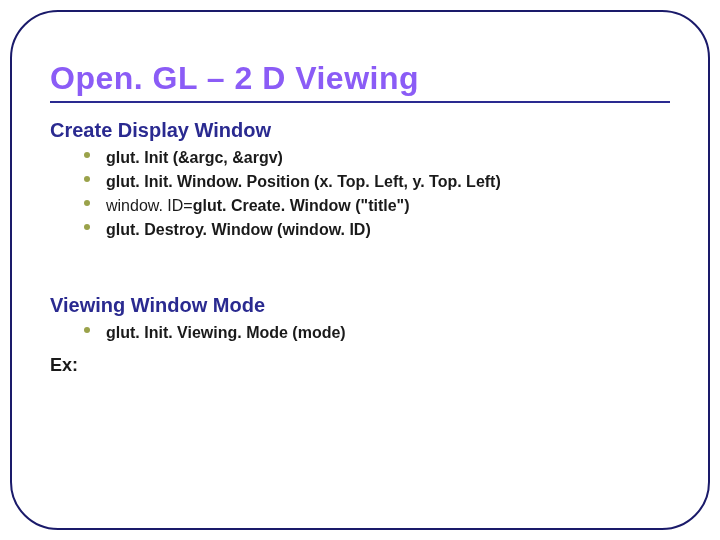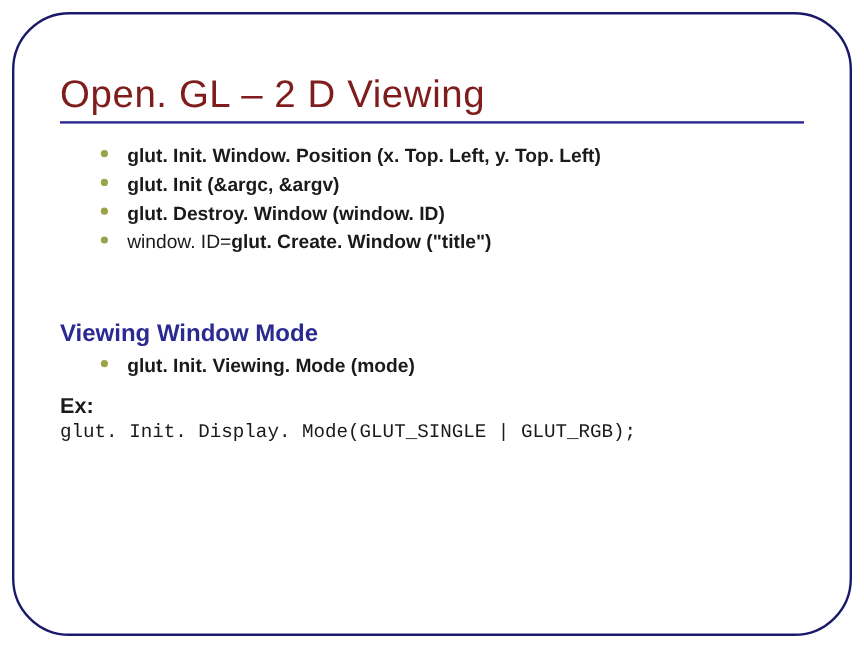--- a/index.html
+++ b/index.html
@@ -27,23 +27,23 @@
   }
   .content {
     position: absolute;
     top: 60px;
     left: 50px;
     right: 50px;
     bottom: 40px;
   }
   .title {
     font-family: "Arial Black", Arial, sans-serif;
-    font-weight: 400;
+    font-weight: 700;
     font-size: 32px;
-    color: #7f1d1d;
+    color: #8b5cf6;
     letter-spacing: 0.5px;
   }
   .title-underline {
     height: 0;
     border-top: 2px solid #2a2a90;
     margin-top: 4px;
     margin-bottom: 16px;
     width: 100%;
   }
   .section-head {
@@ -101,46 +101,46 @@
 <body>
 
 <div class="slide">
   <div class="frame"></div>
 
   <div class="content">
 
     <div class="title">Open. GL – 2 D Viewing</div>
     <div class="title-underline"></div>
 
+    <div class="section-head">Create Display Window</div>
     <ul class="bullets">
+      <li>
+        <span class="dot"></span>
+        <span class="normal"></span><span>glut. Init (&amp;argc, &amp;argv)</span><span></span>
+      </li>
       <li>
         <span class="dot"></span>
         <span class="normal"></span><span>glut. Init. Window. Position (x. Top. Left, y. Top. Left)</span><span></span>
       </li>
       <li>
         <span class="dot"></span>
-        <span class="normal"></span><span>glut. Init (&amp;argc, &amp;argv)</span><span></span>
+        <span class="normal">window. ID=</span><span>glut. Create. Window ("title")</span><span></span>
       </li>
       <li>
         <span class="dot"></span>
         <span class="normal"></span><span>glut. Destroy. Window </span><span>(window. ID)</span>
-      </li>
-      <li>
-        <span class="dot"></span>
-        <span class="normal">window. ID=</span><span>glut. Create. Window ("title")</span><span></span>
       </li>
     </ul>
 
     <div class="gap"></div>
 
     <div class="section-head">Viewing Window Mode</div>
     <ul class="bullets">
       <li>
         <span class="dot"></span>
         <span class="normal"></span><span>glut. Init. Viewing. Mode (mode)</span><span></span>
       </li>
     </ul>
 
     <div class="ex-label">Ex:</div>
-    <div class="code">glut. Init. Display. Mode(GLUT_SINGLE | GLUT_RGB);</div>
 
   </div>
 </div>
 
 </body></html>

